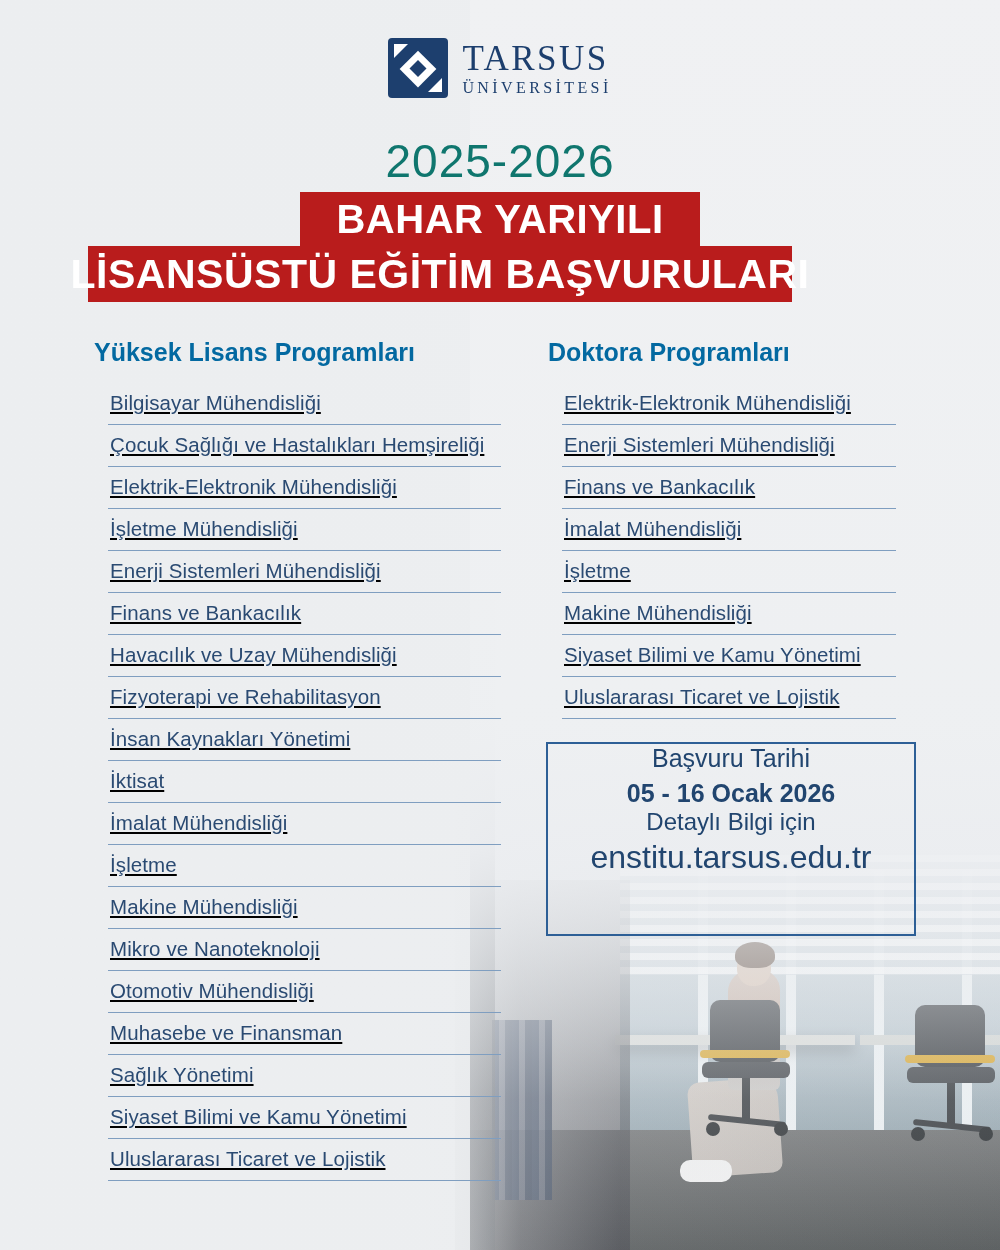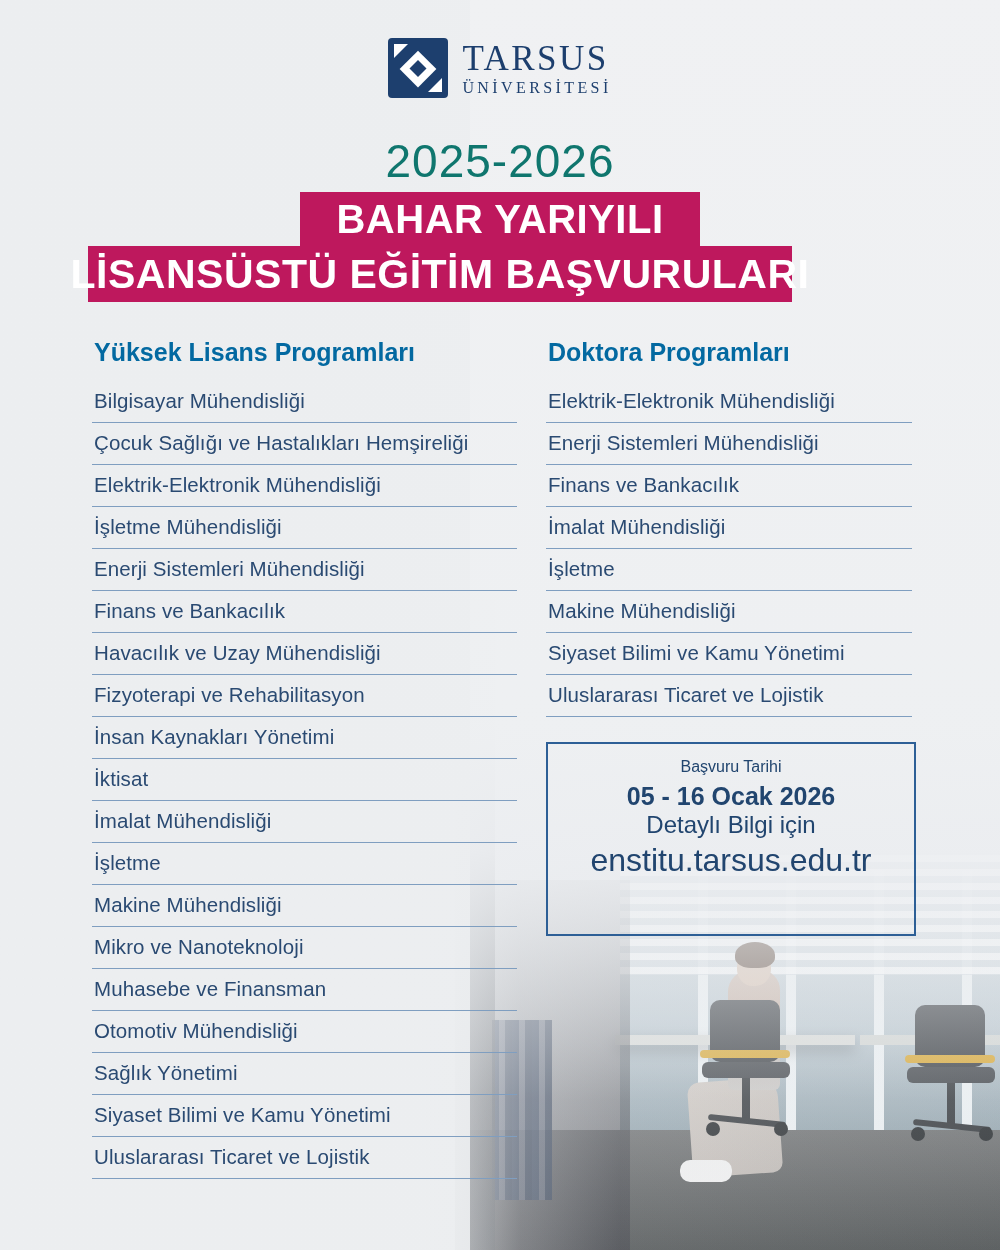--- a/index.html
+++ b/index.html
@@ -318,21 +318,21 @@
     left: 0;
     width: 1000px;
     text-align: center;
     font-size: 46px;
     font-weight: 400;
     letter-spacing: 1px;
     color: #0f766e;
   }
   .band1, .band2 {
     position: absolute;
-    background: #be185d;
+    background: #b91c1c;
     color: #ffffff;
     font-weight: bold;
     letter-spacing: 0.5px;
     display: flex;
     align-items: center;
     justify-content: center;
     white-space: nowrap;
   }
   .band1 {
     top: 192px;
@@ -358,22 +358,23 @@
   .col-right { left: 546px; width: 366px; }
 
   .col-title {
     font-size: 25px;
     font-weight: bold;
     color: #0369a1;
     margin: 0 0 14px 2px;
   }
   .prog-list {
     list-style: none;
-    margin: 0;
+    margin: 16px;
     padding: 0;
+    text-decoration: underline;
   }
   .prog-list li {
     font-size: 20.5px;
     color: #2a4a72;
     padding: 8px 2px 9px 2px;
     border-bottom: 1px solid #7f9ec0;
     letter-spacing: 0.1px;
     white-space: nowrap;
   }
 
@@ -382,22 +383,22 @@
     position: absolute;
     left: 546px;
     top: 742px;
     width: 366px;
     height: 190px;
     border: 2px solid #2d5f96;
     text-align: center;
     color: #21456f;
   }
   .info-line1 {
-    margin-top: 14px;
-    font-size: 16px;
+    margin-top: 0;
+    font-size: 25px;
   }
   .info-line2 {
     margin-top: 6px;
     font-size: 25px;
     font-weight: bold;
   }
   .info-line3 {
     font-size: 24px;
   }
   .info-line4 {
@@ -477,22 +478,22 @@
         <li>Enerji Sistemleri Mühendisliği</li>
         <li>Finans ve Bankacılık</li>
         <li>Havacılık ve Uzay Mühendisliği</li>
         <li>Fizyoterapi ve Rehabilitasyon</li>
         <li>İnsan Kaynakları Yönetimi</li>
         <li>İktisat</li>
         <li>İmalat Mühendisliği</li>
         <li>İşletme</li>
         <li>Makine Mühendisliği</li>
         <li>Mikro ve Nanoteknoloji</li>
+        <li>Otomotiv Mühendisliği</li>
         <li>Muhasebe ve Finansman</li>
-        <li>Otomotiv Mühendisliği</li>
         <li>Sağlık Yönetimi</li>
         <li>Siyaset Bilimi ve Kamu Yönetimi</li>
         <li>Uluslararası Ticaret ve Lojistik</li>
       </ul>
     </div>
 
     <div class="col col-right">
       <div class="col-title">Doktora Programları</div>
       <ul class="prog-list">
         <li>Elektrik-Elektronik Mühendisliği</li>

